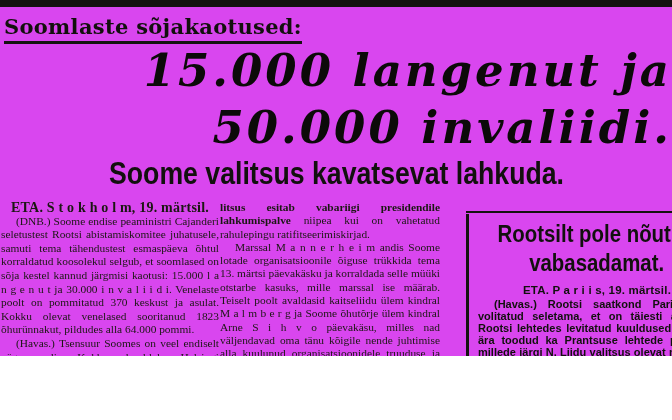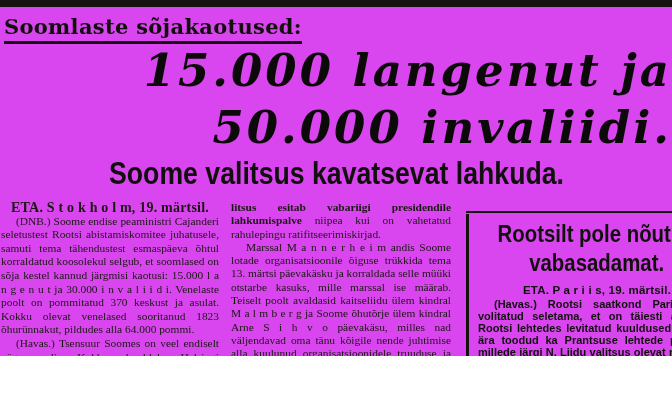--- a/index.html
+++ b/index.html
@@ -29,21 +29,21 @@
   .headline .hl-line{display:block;}
   .subheadline{position:absolute;left:0;top:156px;width:672px;text-align:center;}
   .subheadline .condensed{
     display:inline-block;transform:scaleX(.86);transform-origin:50% 50%;
     font-family:"Liberation Sans",sans-serif;font-weight:bold;font-size:31px;
     color:#12100e;white-space:nowrap;
   }
   .col{position:absolute;top:201px;font-size:11.4px;line-height:13.6px;text-align:justify;}
   .col p{margin:0;padding:0;}
   .col1{left:1px;width:218px;}
-  .col2{left:231px;width:220px;line-height:13.3px;}
+  .col2{left:220px;width:220px;line-height:13.3px;}
   .dateline{
     font-weight:bold;text-align:center;padding-left:26px;
     font-size:14px;margin:0 0 2px 0;letter-spacing:.2px;
   }
   .para-indent{text-indent:15px;}
   .bold{font-weight:bold;}
   
   .sb-top-rule{position:absolute;left:466px;top:211px;width:260px;height:2px;background:#151210;}
   .sb-left-rule{position:absolute;left:466px;top:214px;width:3px;height:173px;background:#151210;}
   .sb-bottom-rule{position:absolute;left:478px;top:388px;width:240px;height:4px;background:#151210;}

